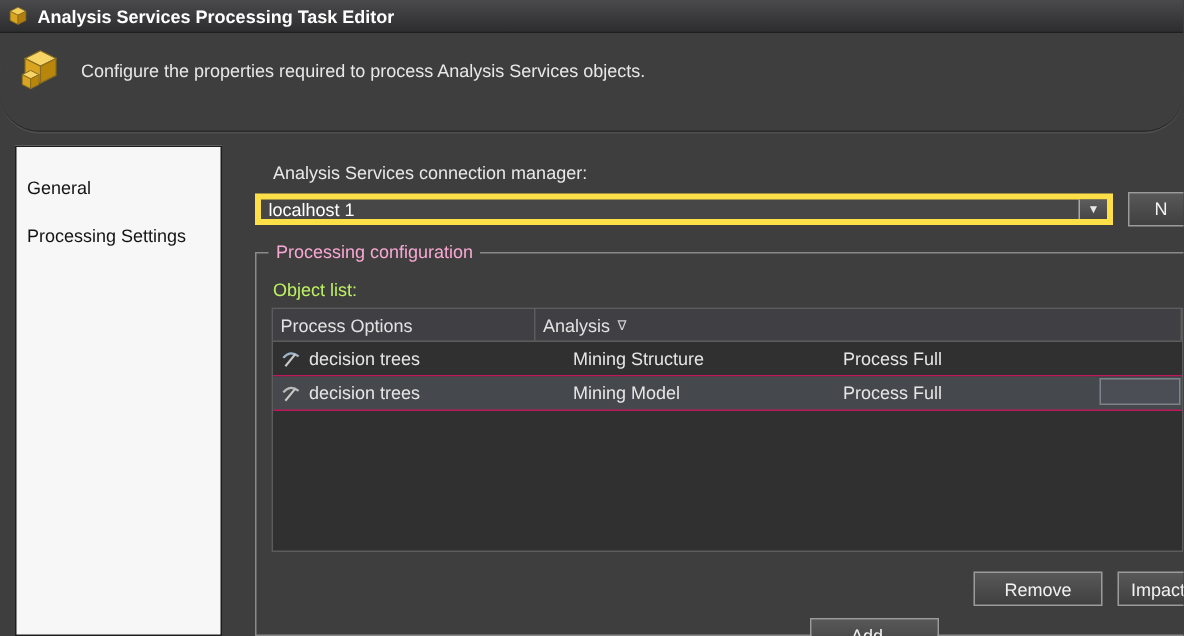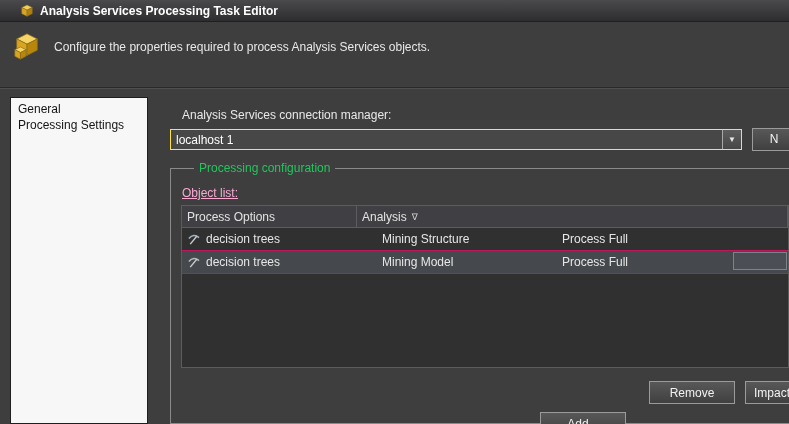--- a/index.html
+++ b/index.html
@@ -7,66 +7,67 @@
     width:789px;height:424px;position:relative;overflow:hidden;
     background:#3e3e3e;
     font-family:"Liberation Sans",sans-serif;
     -webkit-font-smoothing:antialiased;
   }
   
   .titlebar{
     position:absolute;left:0;top:0;width:789px;height:22px;
     background:linear-gradient(#4a4a4c,#2d2d2f);
     border-bottom:1px solid #1f1f1f;
-    display:flex;align-items:center;padding-left:20px;box-sizing:border-box;
+    display:flex;align-items:center;padding-left:5px;box-sizing:border-box;
   }
   .titlebar .title{color:#ffffff;font-size:12px;font-weight:bold;margin-left:6px;white-space:nowrap;}
   
   .headerband{
     position:absolute;left:0;top:22px;width:789px;height:65px;
     background:#3e3e3e;border-bottom:1px solid #2a2a2a;
     box-shadow:0 1px 0 #4f4f4f;
+    border-radius:26px;
   }
   .header-icon{position:absolute;left:12px;top:9px;}
   .header-desc{position:absolute;left:54px;top:18px;font-size:12px;color:#e8e8e8;}
   
   .sidebar{
     position:absolute;left:10px;top:97px;width:138px;height:327px;
     background:#f7f7f7;border:1px solid #1e1e1e;box-sizing:border-box;
     padding-top:3px;
   }
-  .sidebar-item{font-size:12px;color:#141414;padding:1px 7px;line-height:14px;cursor:default;}
+  .sidebar-item{font-size:12px;color:#141414;padding:1px 7px;line-height:14px;cursor:default;margin-top:16px;}
   
   .conn-label{position:absolute;left:170px;top:108px;font-size:12px;color:#e8e8e8;margin-left:12px;}
   .combo{
     position:absolute;left:170px;top:129px;width:572px;height:21px;
-    background:#474747;border:1px solid #fde047;box-sizing:border-box;
+    background:#474747;border:4px solid #fde047;box-sizing:border-box;
     display:flex;align-items:stretch;
   }
   .combo-value{flex:1;color:#ffffff;font-size:12px;padding-left:5px;display:flex;align-items:center;overflow:hidden;white-space:nowrap;}
   .combo-arrow{
     width:18px;background:linear-gradient(#5d5d5d,#474747);
     border-left:1px solid #a8a8a8;display:flex;align-items:center;justify-content:center;
     color:#e8e8e8;font-size:8px;
   }
   .new-btn{
     position:absolute;left:752px;top:128px;width:44px;height:23px;
     background:linear-gradient(#585858,#404040);border:1px solid #9b9b9b;
     color:#f2f2f2;font-size:12px;text-align:center;line-height:21px;box-sizing:border-box;
   }
   
   .groupbox{
     position:absolute;left:170px;top:168px;width:625px;height:256px;
     border:1px solid #8a8a8a;box-sizing:border-box;
   }
   .group-title{
-    position:absolute;left:194px;top:161px;background:#3e3e3e;
-    padding:0 5px;font-size:12px;color:#22c55e;
+    position:absolute;left:179px;top:161px;background:#3e3e3e;
+    padding:0 5px;font-size:12px;color:#f9a8d4;
   }
-  .objlist-label{position:absolute;left:182px;top:186px;font-size:12px;color:#f9a8d4;text-decoration:underline;}
+  .objlist-label{position:absolute;left:182px;top:186px;font-size:12px;color:#bef264;}
   
   .table{
     position:absolute;left:181px;top:205px;width:608px;height:163px;
     background:#303030;border:1px solid #5c5c5c;box-sizing:border-box;
     overflow:hidden;
   }
   .thead{display:flex;height:21px;background:#404044;border-bottom:1px solid #5c5c5c;}
   .th{
     font-size:12px;color:#e2e2e2;padding:0 5px;border-right:1px solid #5c5c5c;
     box-sizing:border-box;display:flex;align-items:center;white-space:nowrap;overflow:hidden;

